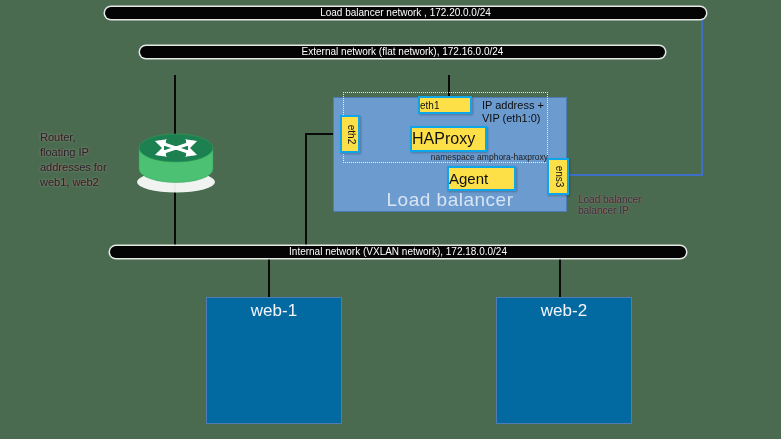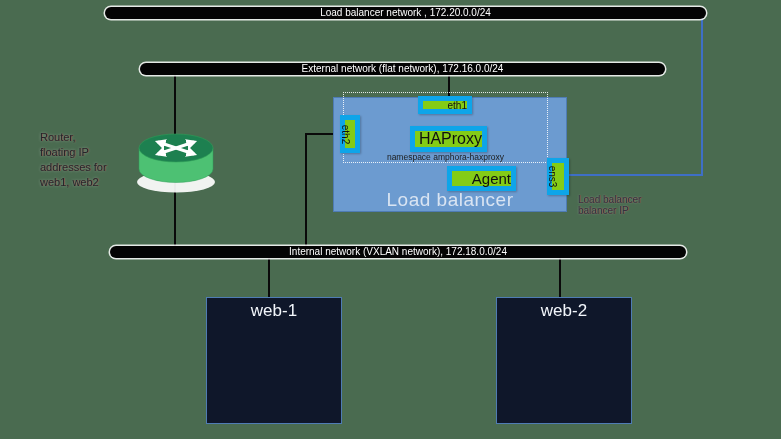--- a/index.html
+++ b/index.html
@@ -14,67 +14,67 @@
   
   .netbar{
     position:absolute;height:12px;background:#040404;border-radius:7px;
     box-shadow:0 0 0 1.5px rgba(255,255,255,0.85);
     display:flex;align-items:center;justify-content:center;
   }
   .netbar span{
     color:#ffffff;font-size:10px;line-height:10px;white-space:nowrap;
   }
   #bar-lb{left:105px;top:7px;width:601px;border-radius:6px;}
-  #bar-ext{left:140px;top:63px;width:525px;}
+  #bar-ext{left:140px;top:46px;width:525px;}
   #bar-int{left:110px;top:246px;width:576px;}
 
   
   .vline{position:absolute;width:2px;background:#0a0a0a;}
   .hline{position:absolute;height:2px;background:#0a0a0a;}
   .vline.blue{width:2px;background:#3e6fc6;}
   .hline.blue{height:2px;background:#3e6fc6;}
 
   
   .lbbox{
     position:absolute;left:333px;top:97px;width:234px;height:115px;
     background:#6c9bd0;border:1px solid #4f7cb4;box-sizing:border-box;
   }
   .ns-rect{
     position:absolute;left:343px;top:92px;width:205px;height:71px;
     border:1px dotted rgba(255,255,255,0.85);box-sizing:border-box;
   }
   .whitebox{
-    position:absolute;background:#84cc16;border:5px solid #0ea5e9;
-    box-sizing:border-box;display:flex;align-items:center;justify-content:flex-end;
+    position:absolute;background:#fde047;border:2px solid #0ea5e9;
+    box-sizing:border-box;display:flex;align-items:center;justify-content:flex-start;
     color:#111;box-shadow:1px 1px 2px rgba(0,0,0,0.25);
   }
   #eth1-box{left:418px;top:96px;width:54px;height:18px;font-size:10px;}
   #haproxy-box{left:410px;top:126px;width:77px;height:26px;font-size:16px;}
   #agent-box{left:447px;top:166px;width:69px;height:25px;font-size:15px;}
   #eth2-box{left:340px;top:115px;width:20px;height:38px;font-size:10px;}
   #ens3-box{left:547px;top:158px;width:22px;height:37px;font-size:10px;}
   .rot90{transform:rotate(90deg);white-space:nowrap;}
 
   #vip-note{
     position:absolute;left:482px;top:99px;width:80px;
     font-size:11px;line-height:13px;color:#0d0d0d;
   }
   #ns-label{
-    position:absolute;left:343px;top:152px;width:205px;text-align:center;
+    position:absolute;left:343px;top:152px;width:205px;text-align:right;
     font-size:8.5px;color:#1c1c1c;
   }
   #lb-title{
     position:absolute;left:333px;top:189px;width:234px;text-align:center;
     font-size:19px;color:#d9e4f2;letter-spacing:0.5px;
   }
 
   
   .server{
     position:absolute;top:297px;width:136px;height:127px;
-    background:#0f172a;border:1px solid #4f7cb4;box-sizing:border-box;
+    background:#0369a1;border:1px solid #4f7cb4;box-sizing:border-box;
     display:flex;justify-content:center;
   }
   .server span{color:#f2f6fb;font-size:17px;margin-top:3px;}
   #web1{left:206px;}
   #web2{left:496px;}
 
   
   #router-note{
     position:absolute;left:40px;top:130px;
     font-size:11px;line-height:15px;color:#26242a;
@@ -129,20 +129,24 @@
   <div class="whitebox" id="agent-box">
     <span>Agent</span>
   </div>
   <div class="whitebox" id="eth2-box">
     <span class="rot90">eth2</span>
   </div>
   <div class="whitebox" id="ens3-box">
     <span class="rot90">ens3</span>
   </div>
 
+  <div id="vip-note">
+    <div>IP address +</div>
+    <div>VIP (eth1:0)</div>
+  </div>
 
   <div id="router-icon-wrap">
     <svg width="80" height="72" viewBox="0 0 80 72" aria-hidden="true">
       <defs>
         <marker id="ah" viewBox="0 0 10 10" refX="7" refY="5" markerWidth="3.6" markerHeight="3.6" orient="auto-start-reverse">
           <path d="M0,0 L10,5 L0,10 z" fill="#ffffff"></path>
         </marker>
       </defs>
       <ellipse cx="40" cy="56" rx="39" ry="10.5" fill="#ffffff" opacity="0.92"></ellipse>
       <path d="M3 22 L3 43 A37 13.5 0 0 0 77 43 L77 22 Z" fill="#4dc173" stroke="#2f9e58" stroke-width="0.5"></path>

